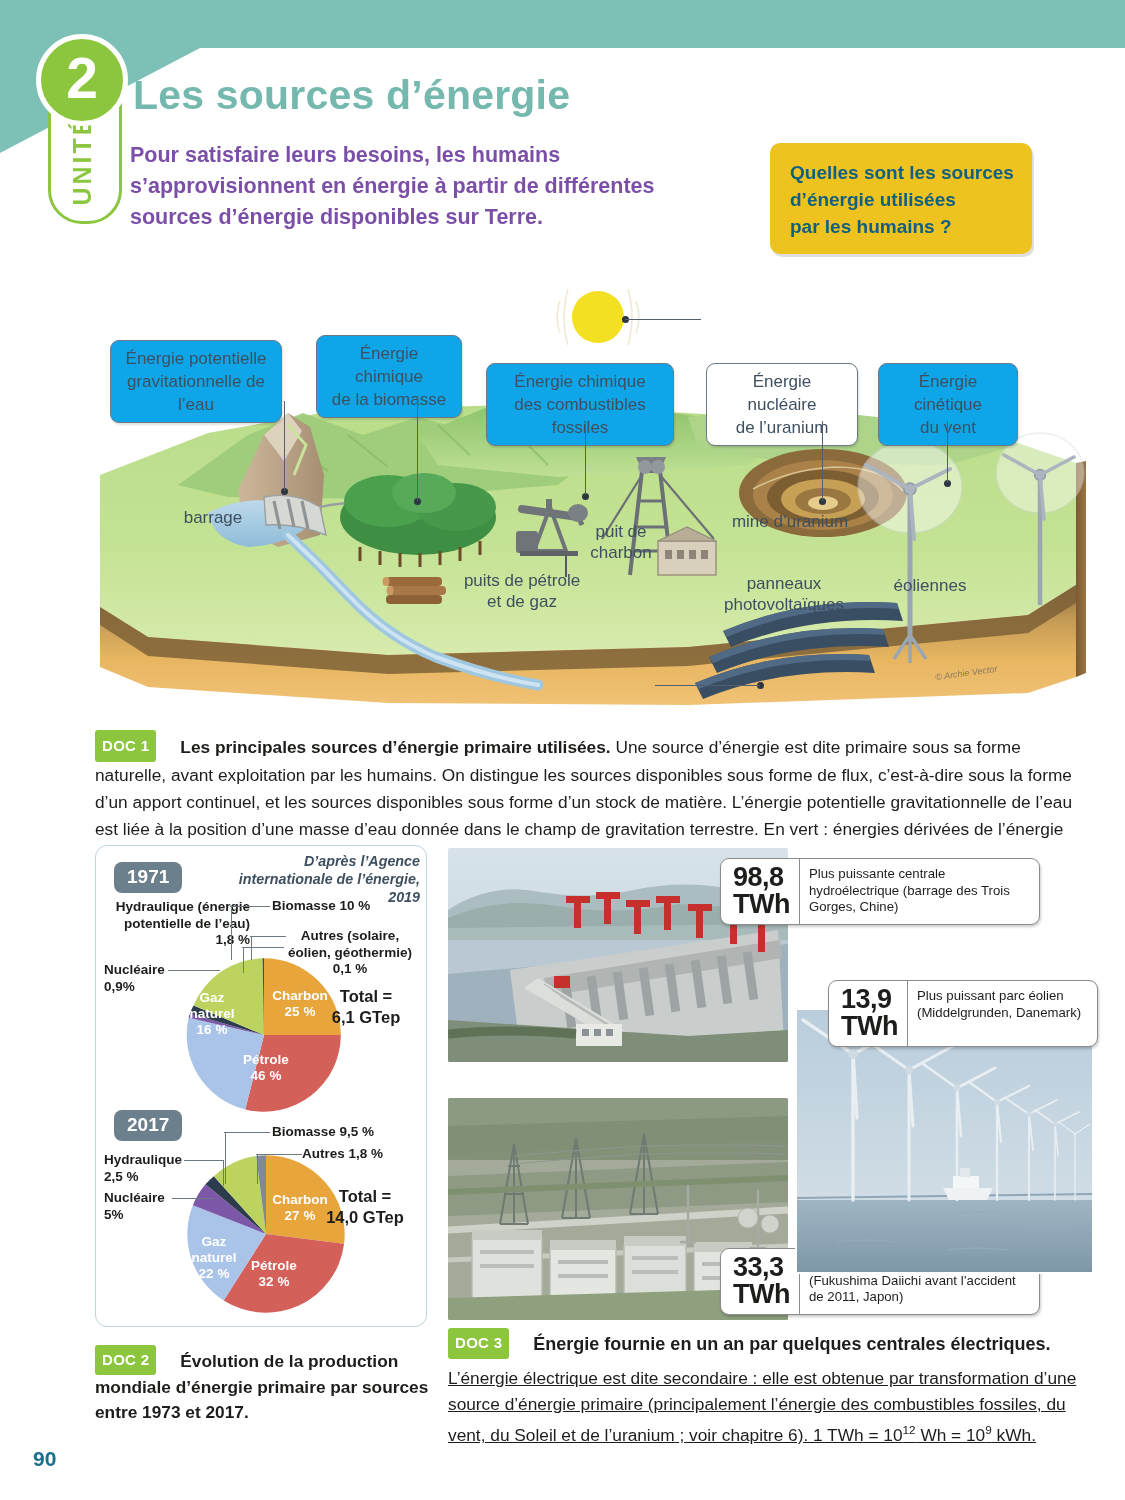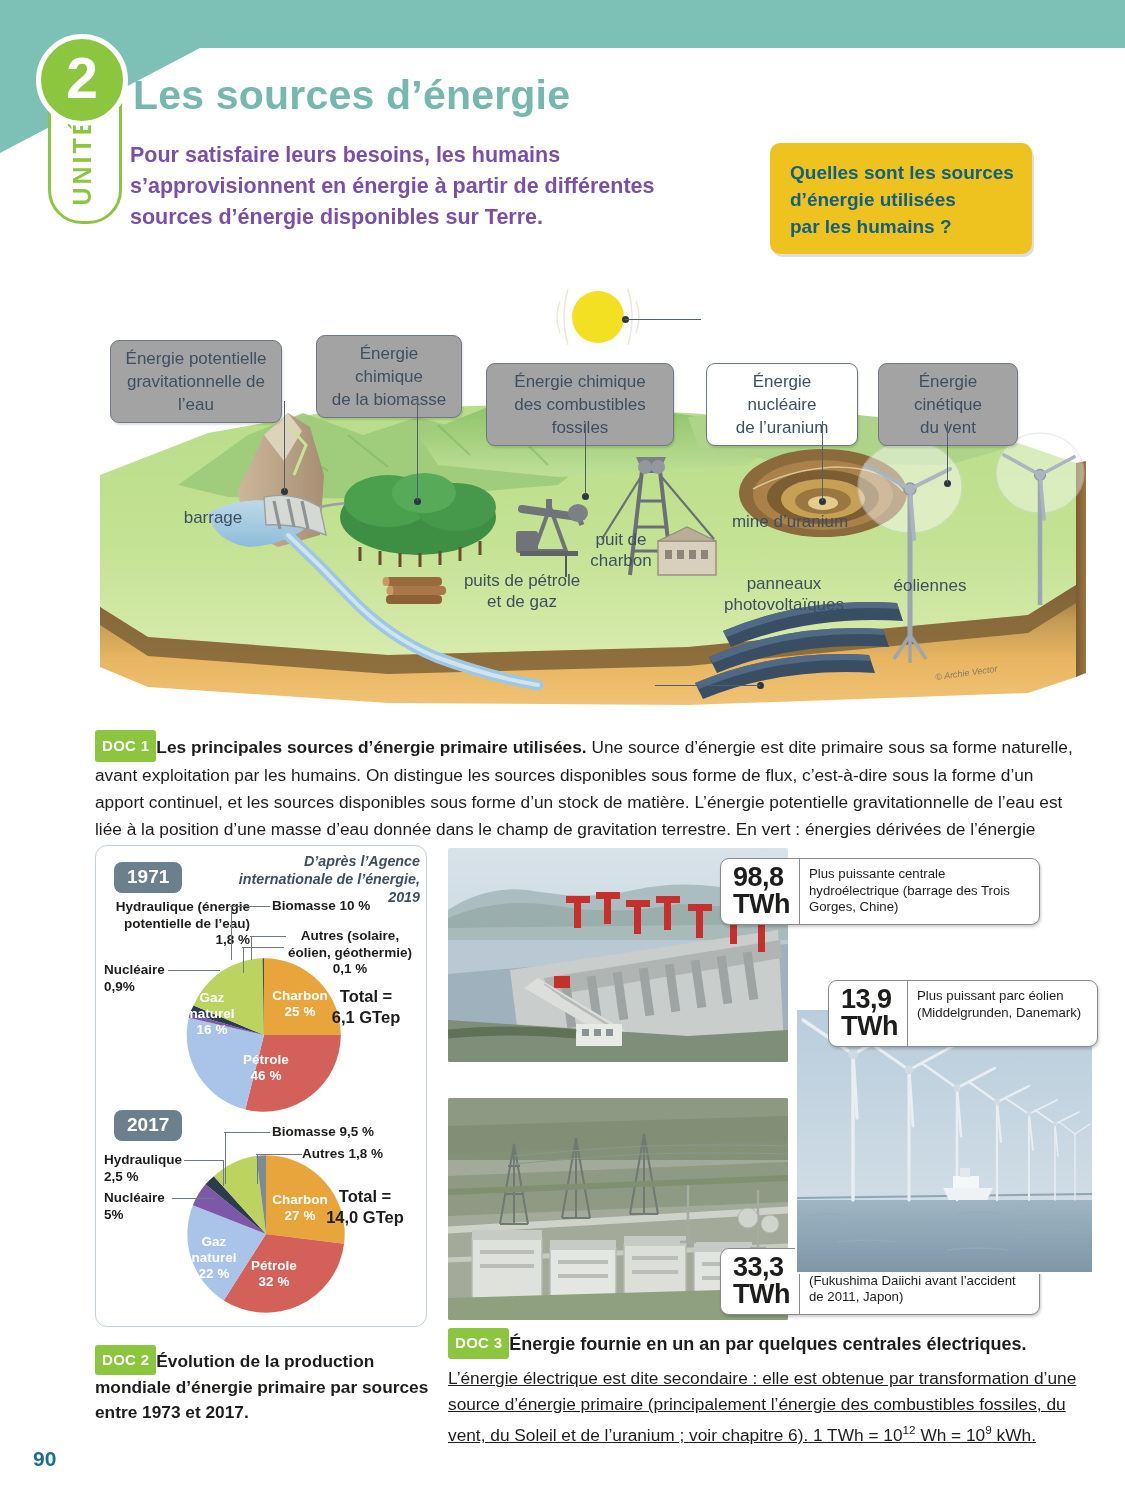--- a/index.html
+++ b/index.html
@@ -39,30 +39,30 @@
      box-shadow:2px 3px 0 rgba(0,0,0,.13);}
   #question-box div{color:#12607f;font-size:19px;font-weight:bold;line-height:27px;}
 
   
   #illus{left:88px;top:285px;width:1000px;height:430px;}
   #illus svg{display:block;}
 
   .calloutbox{
      position:absolute;box-sizing:border-box;border-radius:9px;
      border:1.6px solid #6d7a86;padding:6px 11px;text-align:center;
-     font-size:17px;line-height:23px;color:#3e5060;background:#a3a3a3;
+     font-size:17px;line-height:23px;color:#3e5060;background:#0ea5e9;
      box-shadow:1px 2px 2px rgba(0,0,0,.12);}
   .calloutbox.white{background:#ffffff;}
   .leader{position:absolute;background:#51606c;}
   .leaderdot{position:absolute;width:7px;height:7px;border-radius:50%;background:#2c3640;}
   .illuslabel{position:absolute;font-size:17px;line-height:21px;color:#3e5060;text-align:center;}
 
   
   .doctag{display:inline-block;background:#8cc63f;color:#ffffff;font-size:15px;
-     font-weight:bold;padding:2px 7px 3px;border-radius:3px;margin-right:0;
+     font-weight:bold;padding:2px 7px 3px;border-radius:3px;margin-right:24px;
      vertical-align:2px;letter-spacing:.3px;}
   #doc1-caption{left:95px;top:730px;width:990px;font-size:17.3px;line-height:27px;color:#1d1d1b;}
   #doc1-caption b{font-weight:bold;}
 
   
   #doc2-panel{left:95px;top:845px;width:330px;height:480px;border:1.6px solid #bcd4dd;
      border-radius:12px;background:#ffffff;}
   .yearbadge{position:absolute;background:#6c7f8c;color:#ffffff;font-size:19px;font-weight:bold;
      padding:4px 13px 5px;border-radius:8px;}
   #source-note{left:230px;top:852px;width:190px;font-size:14.3px;line-height:18px;
@@ -314,21 +314,21 @@
   <div class="leaderdot" style="left:669px;top:397px;"></div>
   <div class="leader" style="left:567px;top:400px;width:105px;height:1.4px;"></div>
 
   <div class="illuslabel" style="left:88px;top:222px;width:74px;">
     <div>barrage</div>
   </div>
   <div class="illuslabel" style="left:368px;top:285px;width:132px;">
     <div>puits de pétrole</div>
     <div>et de gaz</div>
   </div>
-  <div class="illuslabel" style="left:494px;top:244px;width:78px;">
+  <div class="illuslabel" style="left:494px;top:236px;width:78px;">
     <div>puit de</div>
     <div>charbon</div>
   </div>
   <div class="illuslabel" style="left:618px;top:226px;width:168px;">
     <div>mine d’uranium</div>
   </div>
   <div class="illuslabel" style="left:612px;top:288px;width:168px;">
     <div>panneaux</div>
     <div>photovoltaïques</div>
   </div>

